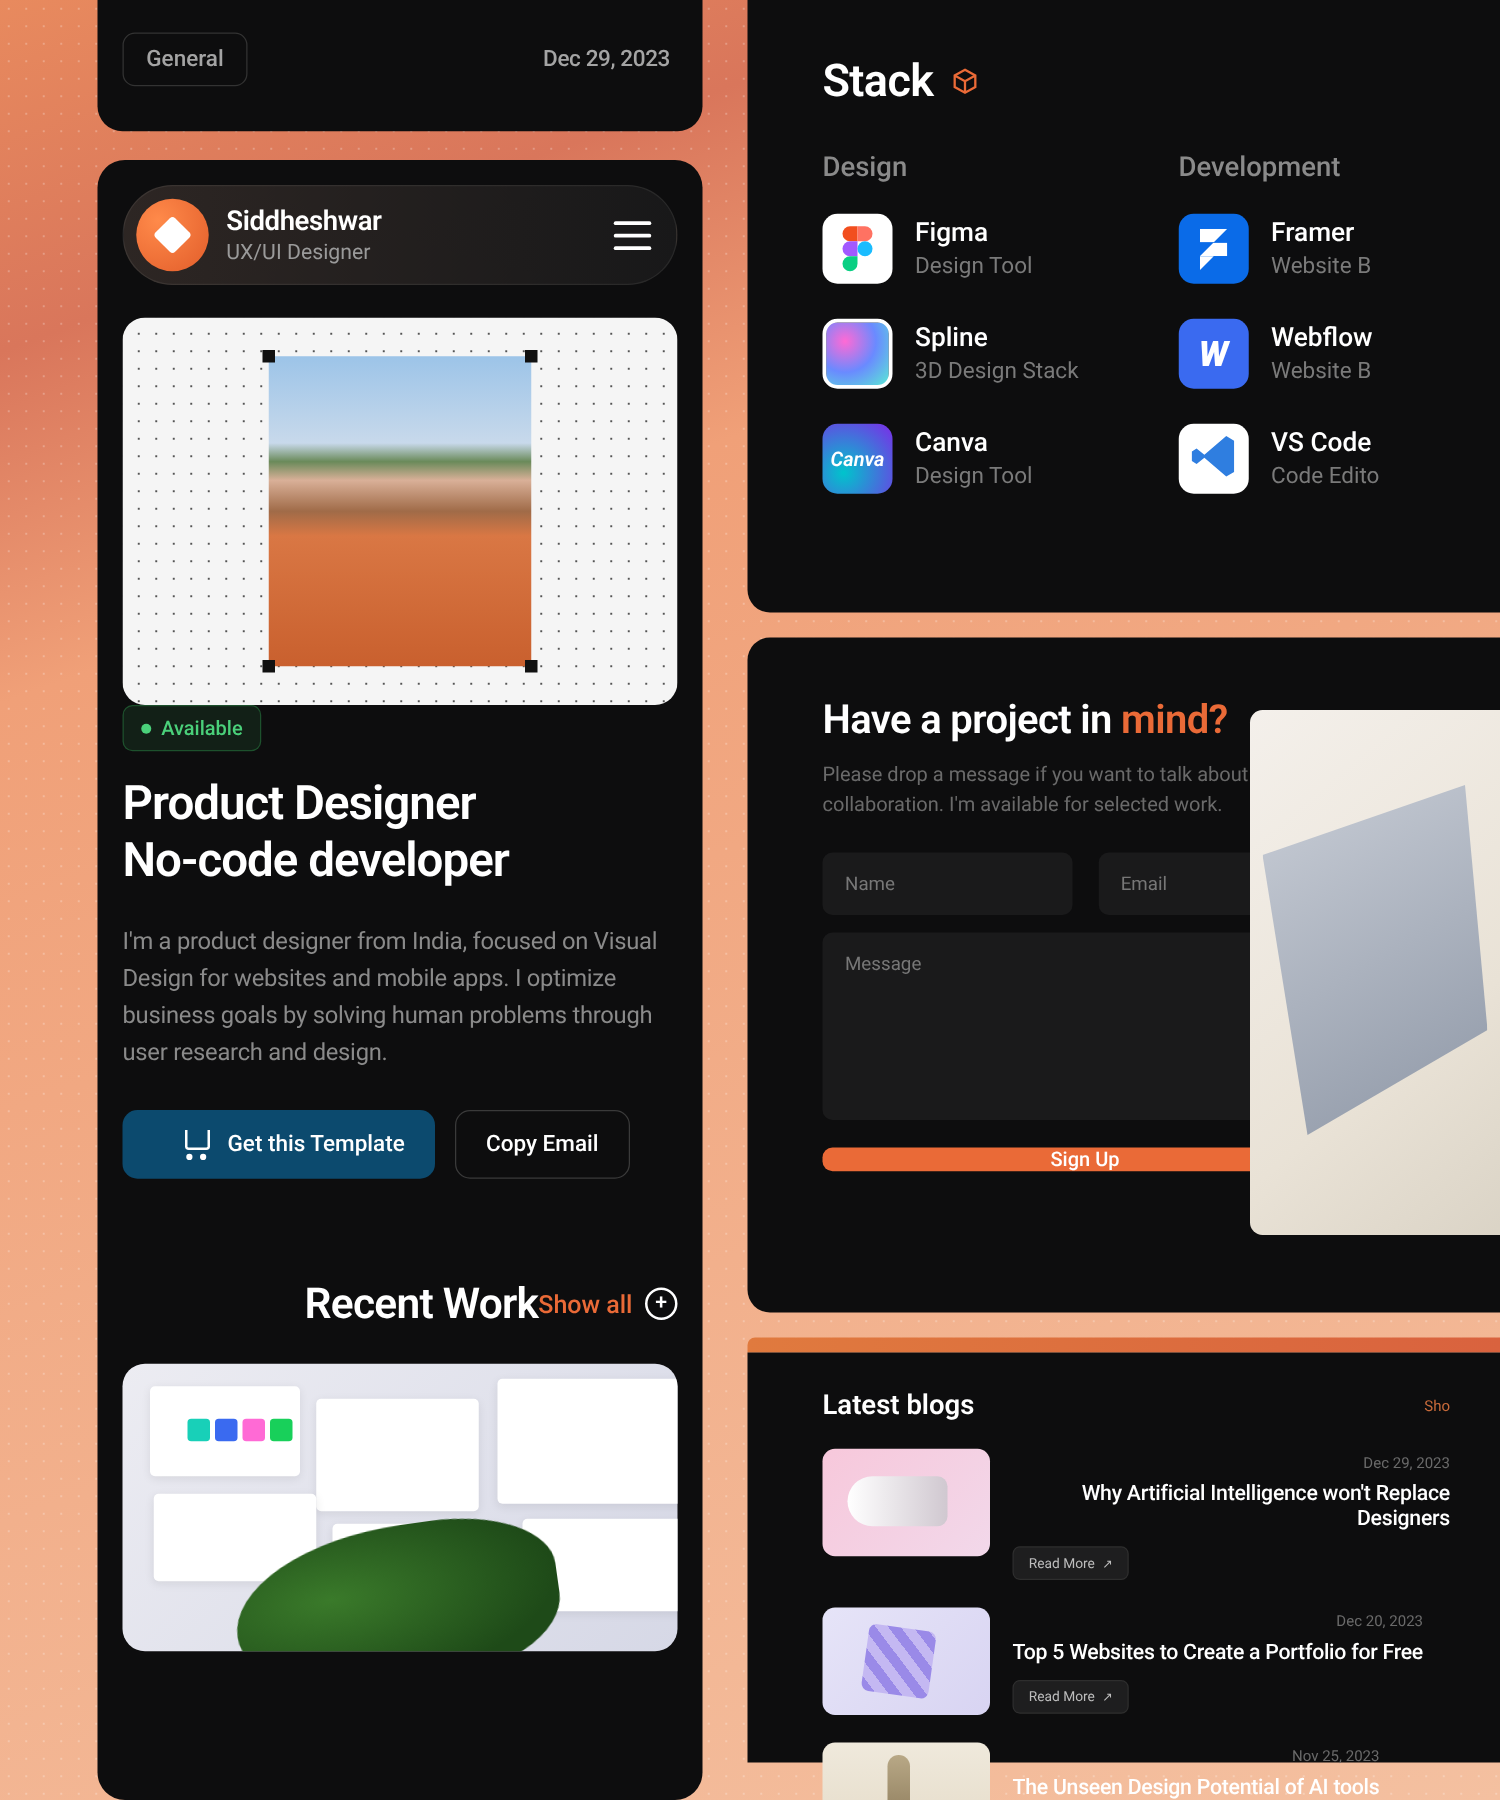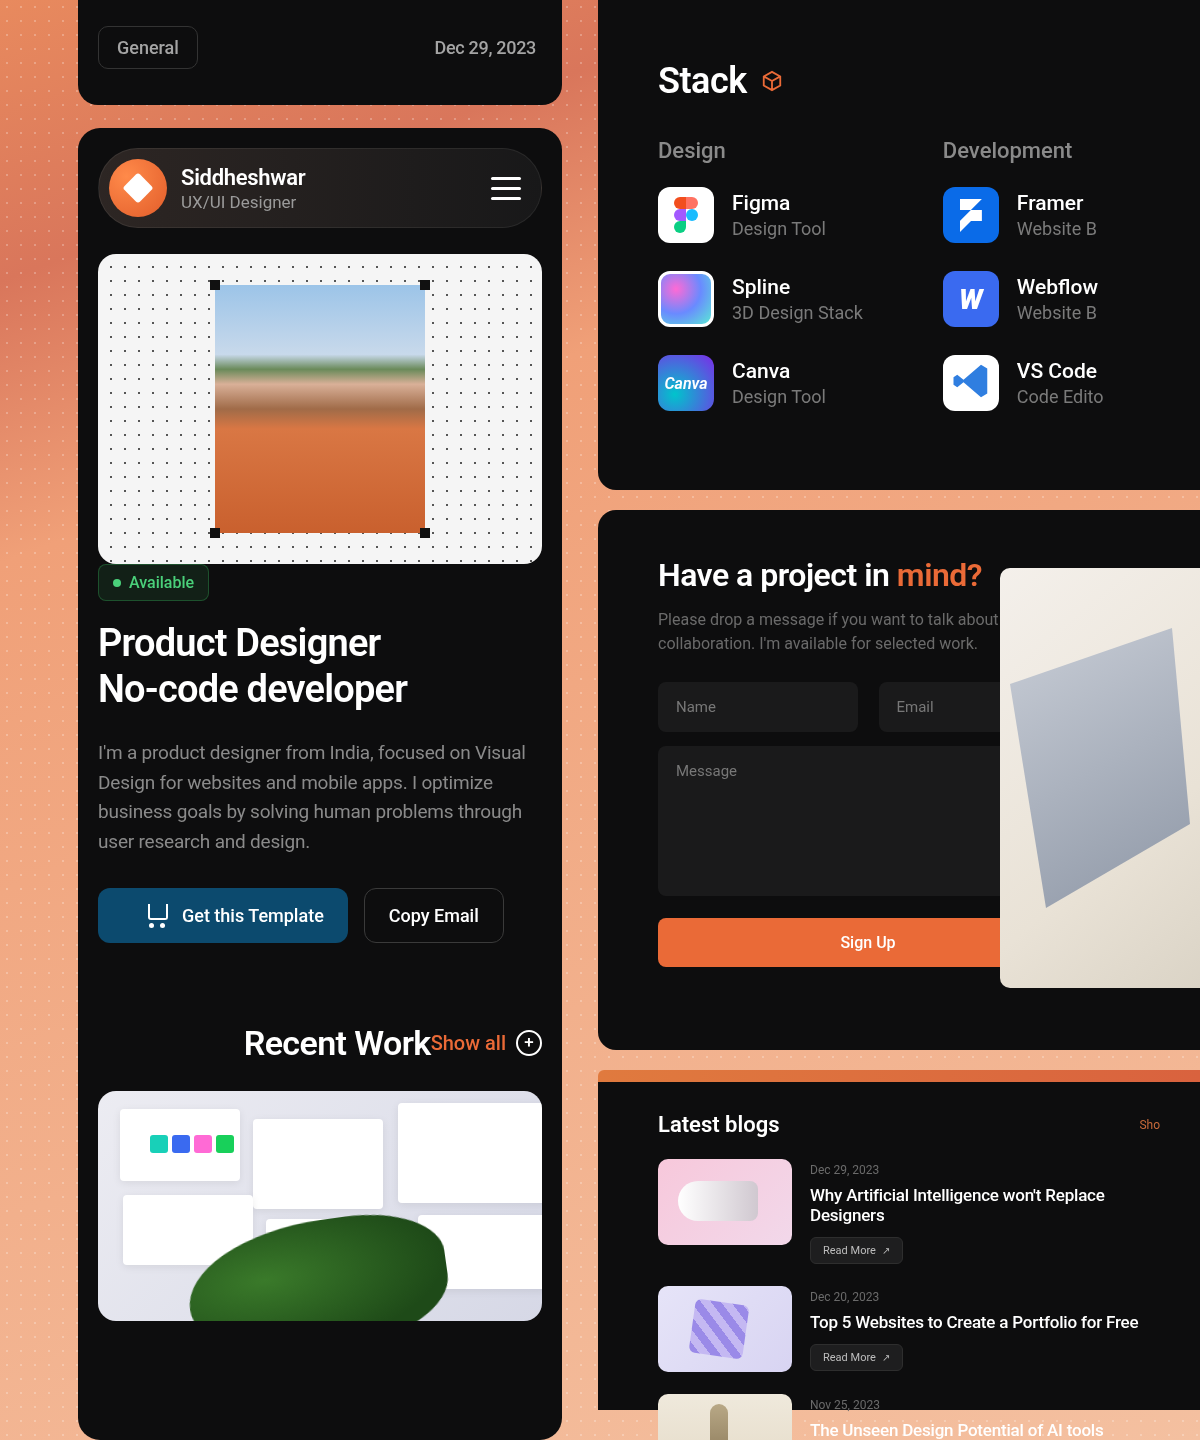--- a/index.html
+++ b/index.html
@@ -152,21 +152,21 @@
     transform:rotate(-8deg);
     filter:blur(0.3px);
   }
 
   
   .stack-panel {
     position:absolute;
     left:598px; top:0;
     right:0;
     background:#0d0d0e;
-    padding:60px 0 44px 60px;
+    padding:44px 0 44px 60px;
     border-radius:0 0 0 18px;
     height:490px;
     width:602px;
   }
   .stack-head { display:flex; align-items:center; gap:14px; }
   .stack-title { color:#fff; font-size:36px; font-weight:600; letter-spacing:-0.5px; }
   .box-icon { width:22px; height:22px; position:relative; }
   .box-icon svg { stroke:#ea6a37; fill:none; stroke-width:2; }
 
   .stack-cols { display:flex; gap:80px; margin-top:36px;align-items:flex-end; }
@@ -216,21 +216,21 @@
   .contact-sub { color:#6a6a6a; font-size:16px; line-height:1.5; margin-top:14px; }
   .form { margin-top:26px; }
   .form-row { display:flex; gap:21px;justify-content:center; }
   .inp {
     background:#1a1a1b; border:none; border-radius:8px;
     color:#eee; font-size:15px; padding:16px 18px; width:100%;
     outline:none;
   }
   .inp::placeholder { color:#777; }
   textarea.inp { height:150px; resize:vertical; margin-top:14px; font-family:inherit; }
-  .btn-submit { width:100%; margin-top:18px; background:#ea6a37; color:#fff; border:none; border-radius:8px; padding:15px; font-size:16px; font-weight:500; cursor:pointer;text-align:center; }
+  .btn-submit { width:100%; margin-top:18px; background:#ea6a37; color:#fff; border:none; border-radius:8px; font-size:16px; font-weight:500; cursor:pointer;text-align:center; }
 
   .contact-img {
     position:absolute; right:-60px; top:58px; width:260px; height:420px;
     background:linear-gradient(140deg,#f4f0eb 0%, #e9e2d6 60%, #d7d0c2 100%);
     border-radius:10px 0 0 10px;
   }
   .contact-img::after{
     content:""; position:absolute; left:10px; top:60px; width:180px; height:280px;
     background:linear-gradient(150deg,#c8cdd6,#8e97a6);
     clip-path:polygon(0 20%, 90% 0, 100% 70%, 20% 100%);
@@ -245,20 +245,21 @@
     background:linear-gradient(90deg,#e07a3e,#d9623e);
     border-radius:6px 0 0 0;
   }
   .blogs-panel {
     position:absolute;
     left:598px; top:1082px;
     width:602px;
     background:#0d0d0e;
     padding:30px 40px 18px 60px;
     height:328px;
+    text-align:right;
   }
   .blogs-head { display:flex; align-items:center; justify-content:space-between; }
   .blogs-title { color:#fff; font-size:22px; font-weight:600; }
   .blogs-showall { color:#c86a3a; font-size:12px; }
 
   .blog-row { display:flex; gap:18px; margin-top:22px; }
   .blog-thumb { width:134px; height:86px; border-radius:10px; flex-shrink:0; }
   .bt1 { background:linear-gradient(135deg,#f7c8db 0%, #f2d8ea 100%); position:relative; }
   .bt1::after{content:"";position:absolute;left:20px;top:22px;width:80px;height:40px;background:linear-gradient(90deg,#fff,#d0c8d0);border-radius:40px 16px 16px 40px;}
   .bt2 { background:linear-gradient(135deg,#e6e4f8 0%, #d8d4f2 100%); position:relative; }

